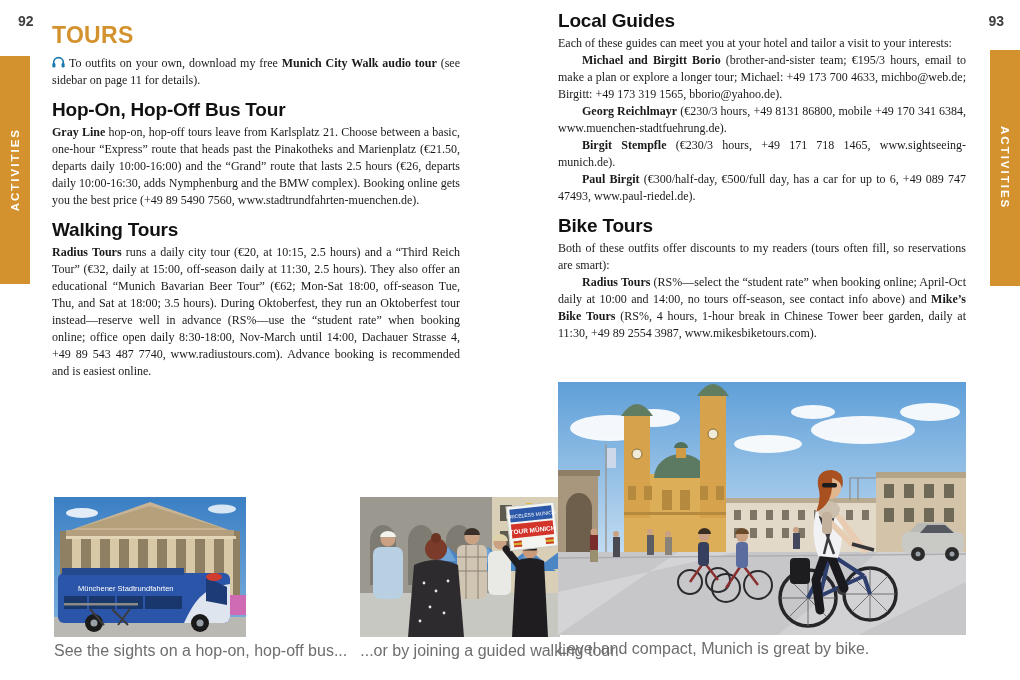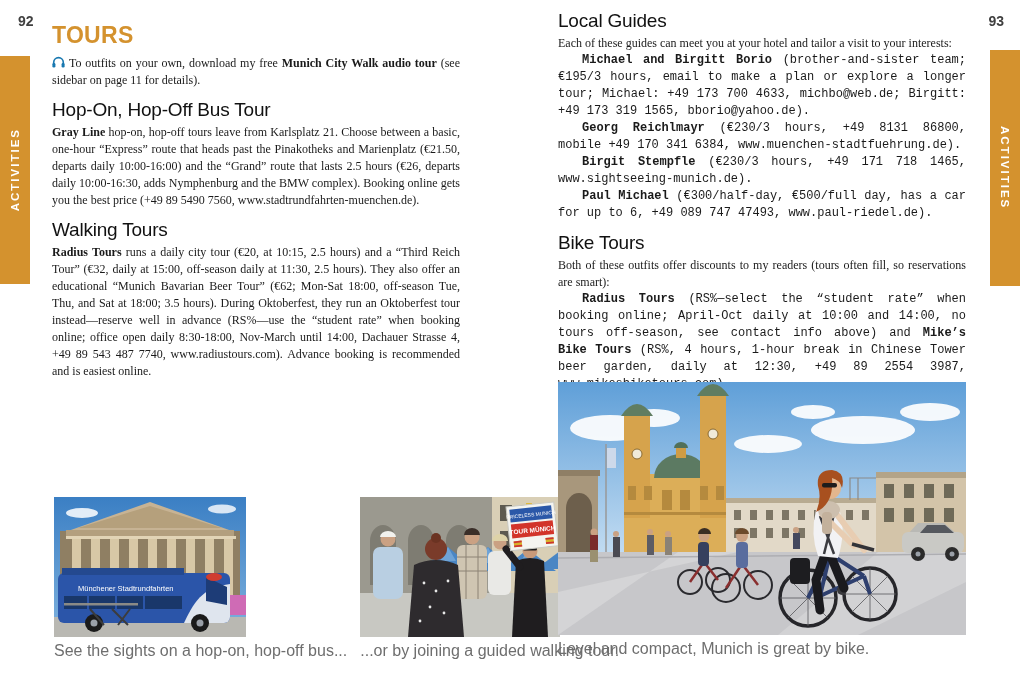--- a/index.html
+++ b/index.html
@@ -24,30 +24,30 @@
   }
   .tab-left span { transform:rotate(180deg); }
   .col { position:absolute; width:408px; }
   .col-left  { left:52px;  top:22px; }
   .col-right { left:558px; top:10px; }
   .title {
     font-family:"Liberation Sans","DejaVu Sans",sans-serif; font-weight:bold;
     font-size:23px; color:#D4922E; letter-spacing:0.3px; margin:0 0 4px 0;
   }
   .sec {
-    font-family:"Liberation Sans","DejaVu Sans",sans-serif; font-weight:normal;
+    font-family:"Liberation Sans","DejaVu Sans",sans-serif; font-weight:bold;
     font-size:19px; margin:10px 0 3px 0; color:#111; letter-spacing:-0.2px;
   }
   .sec-first { margin-top:0; }
   p.body {
     font-size:12px; line-height:17px; text-align:justify; margin:0;
   }
   p.intro { margin-top:6px; }
   p.body b { font-weight:bold; }
-  .indent { text-indent:24px;font-family:Liberation Mono, monospace; }
+  .indent { text-indent:24px; }
   .hp-icon { display:inline-block; margin-right:4px; vertical-align:-1px; }
   .photo-row { position:absolute; left:54px; top:497px; display:flex; gap:13px; }
   figure { margin:0; }
   figcaption {
     font-family:"Liberation Sans","DejaVu Sans",sans-serif;
     font-size:16px; color:#6e6e6e; margin-top:5px;
   }
   .big-photo { position:absolute; left:558px; top:382px; }
   svg { display:block; }
 </style>
@@ -215,25 +215,25 @@
       <figcaption>...or by joining a guided walking tour.</figcaption>
     </figure>
   </div>
 
   <div class="col col-right">
     <h2 class="sec sec-first">Local Guides</h2>
     <p class="body"><span>Each of these guides can meet you at your hotel and tailor a visit to your interests:</span></p>
     <p class="body indent"><b>Michael and Birgitt Borio</b><span> (brother-and-sister team; €195/3 hours, email to make a plan or explore a longer tour; Michael: +49 173 700 4633, michbo@web.de; Birgitt: +49 173 319 1565, bborio@yahoo.de).</span></p>
     <p class="body indent"><b>Georg Reichlmayr</b><span> (€230/3 hours, +49 8131 86800, mobile +49 170 341 6384, www.muenchen-stadtfuehrung.de).</span></p>
     <p class="body indent"><b>Birgit Stempfle</b><span> (€230/3 hours, +49 171 718 1465, www.sightseeing-munich.de).</span></p>
-    <p class="body indent"><b>Paul Michael</b><span> (€300/half-day, €500/full day, has a car for up to 6, +49 089 747 47493, www.paul-riedel.de).</span></p>
+    <p class="body indent"><b>Paul Birgit</b><span> (€300/half-day, €500/full day, has a car for up to 6, +49 089 747 47493, www.paul-riedel.de).</span></p>
 
     <h2 class="sec">Bike Tours</h2>
     <p class="body"><span>Both of these outfits offer discounts to my readers (tours often fill, so reservations are smart):</span></p>
-    <p class="body indent"><b>Radius Tours</b><span> (RS%—select the “student rate” when booking online; April-Oct daily at 10:00 and 14:00, no tours off-season, see contact info above) and </span><b>Mike’s Bike Tours</b><span> (RS%, 4 hours, 1-hour break in Chinese Tower beer garden, daily at 12:30, +49 89 2554 3987, www.mikesbiketours.com).</span></p>
+    <p class="body indent"><b>Radius Tours</b><span> (RS%—select the “student rate” when booking online; April-Oct daily at 10:00 and 14:00, no tours off-season, see contact info above) and </span><b>Mike’s Bike Tours</b><span> (RS%, 4 hours, 1-hour break in Chinese Tower beer garden, daily at 11:30, +49 89 2554 3987, www.mikesbiketours.com).</span></p>
   </div>
 
   <figure class="big-photo">
     <svg width="408" height="253" viewBox="0 0 408 253">
       <defs>
         <linearGradient id="sky2" x1="0" y1="0" x2="0" y2="1">
           <stop offset="0" stop-color="#5f9fd8"></stop>
             <stop offset="1" stop-color="#c2dcf2"></stop>
         </linearGradient>
       </defs>

